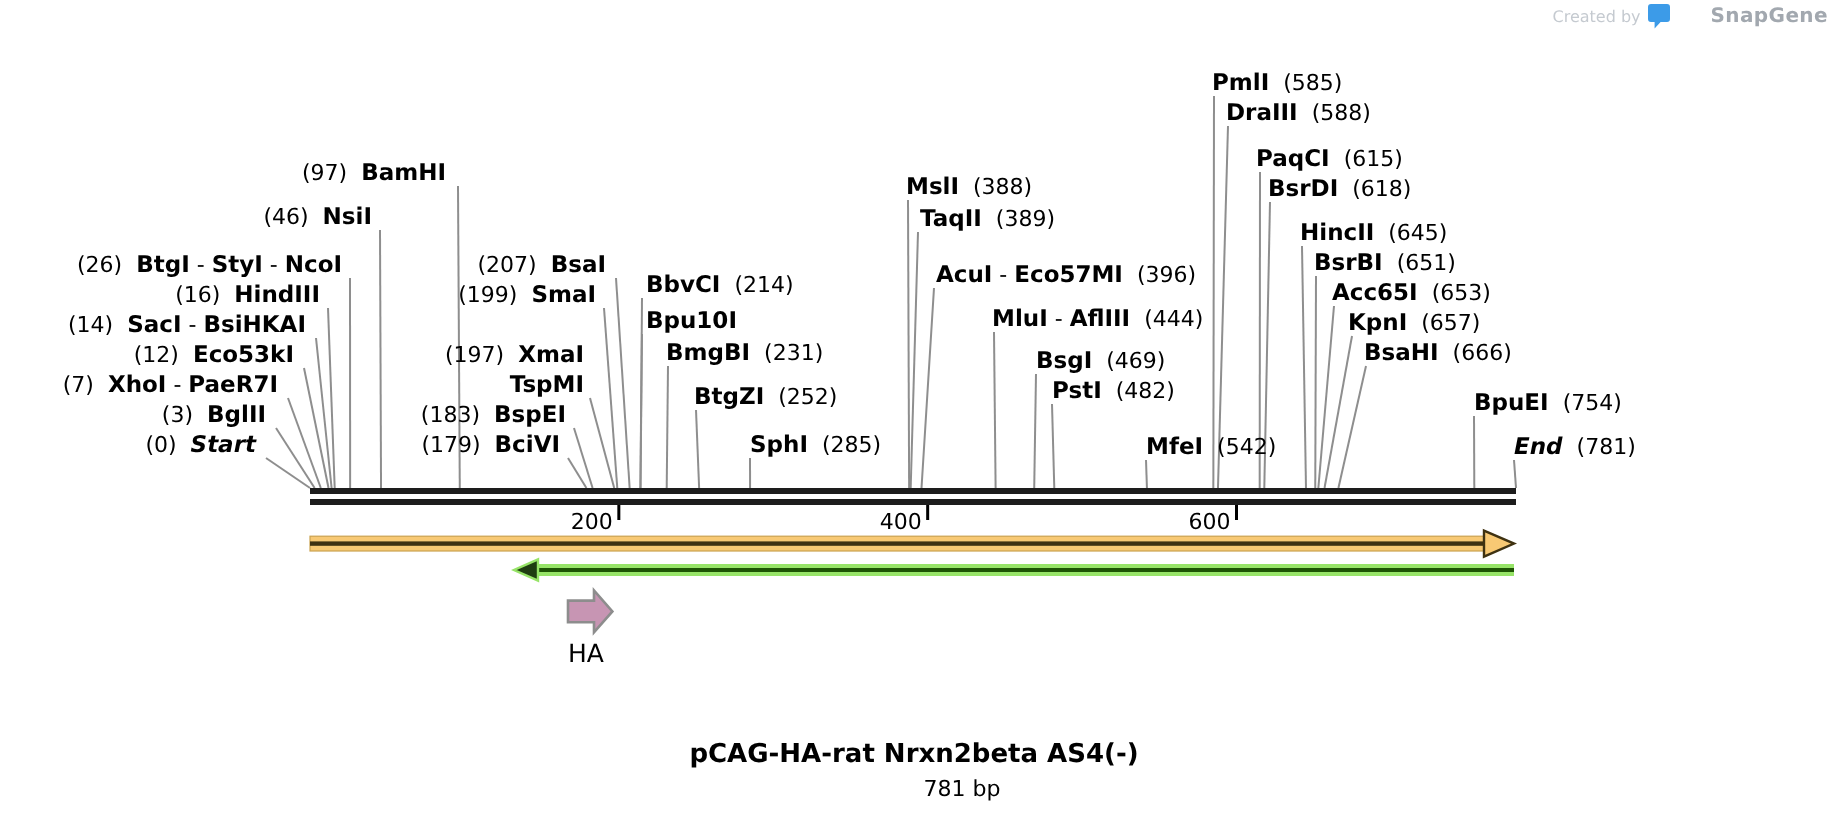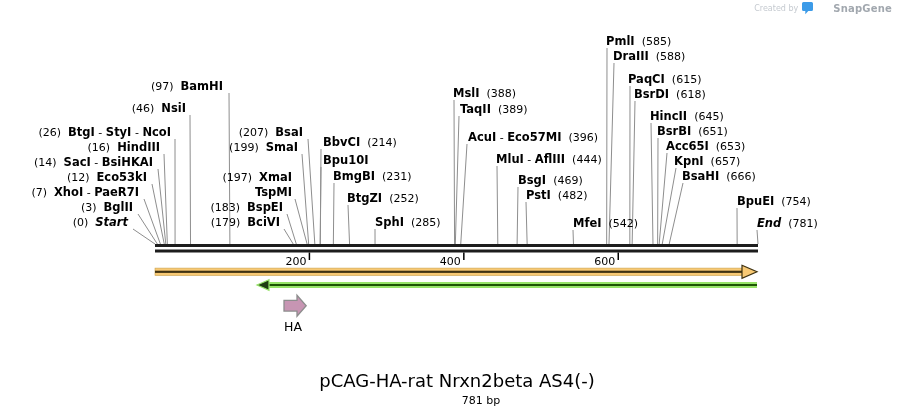--- a/index.html
+++ b/index.html
@@ -1,23 +1,23 @@
 <!DOCTYPE html>
 <html><head>
 <meta charset="utf-8">
 <style>
   html,body{margin:0;padding:0;background:#fff;}
   .canvas{position:relative;width:914px;height:409px;background:#ffffff;overflow:hidden;
           font-family:"DejaVu Sans","Liberation Sans",sans-serif;}
   .map-svg{position:absolute;left:0;top:0;}
-  .watermark{position:absolute;top:2px;right:22px;display:flex;align-items:center;gap:4px;}
+  .watermark{position:absolute;top:2px;right:0;display:flex;align-items:center;gap:4px;}
   .wm-created{font-size:8px;color:#c5cad0;}
   .wm-brand{font-size:10px;font-weight:600;color:#a2a8af;letter-spacing:.2px;margin-left:16px;}
   .footer{position:absolute;left:0;right:0;top:370px;text-align:center;}
-  .footer-title{font-size:18px;font-weight:normal;color:#000;}
+  .footer-title{font-size:13px;font-weight:bold;color:#000;}
   .footer-sub{font-size:11px;color:#000;margin-top:3px;margin-left:48px;}
 </style>
 </head>
 <body>
 
 <div class="canvas">
 
   <div class="watermark">
     <span class="wm-created">Created by</span>
     <svg width="11" height="13" viewBox="0 0 11 13">

